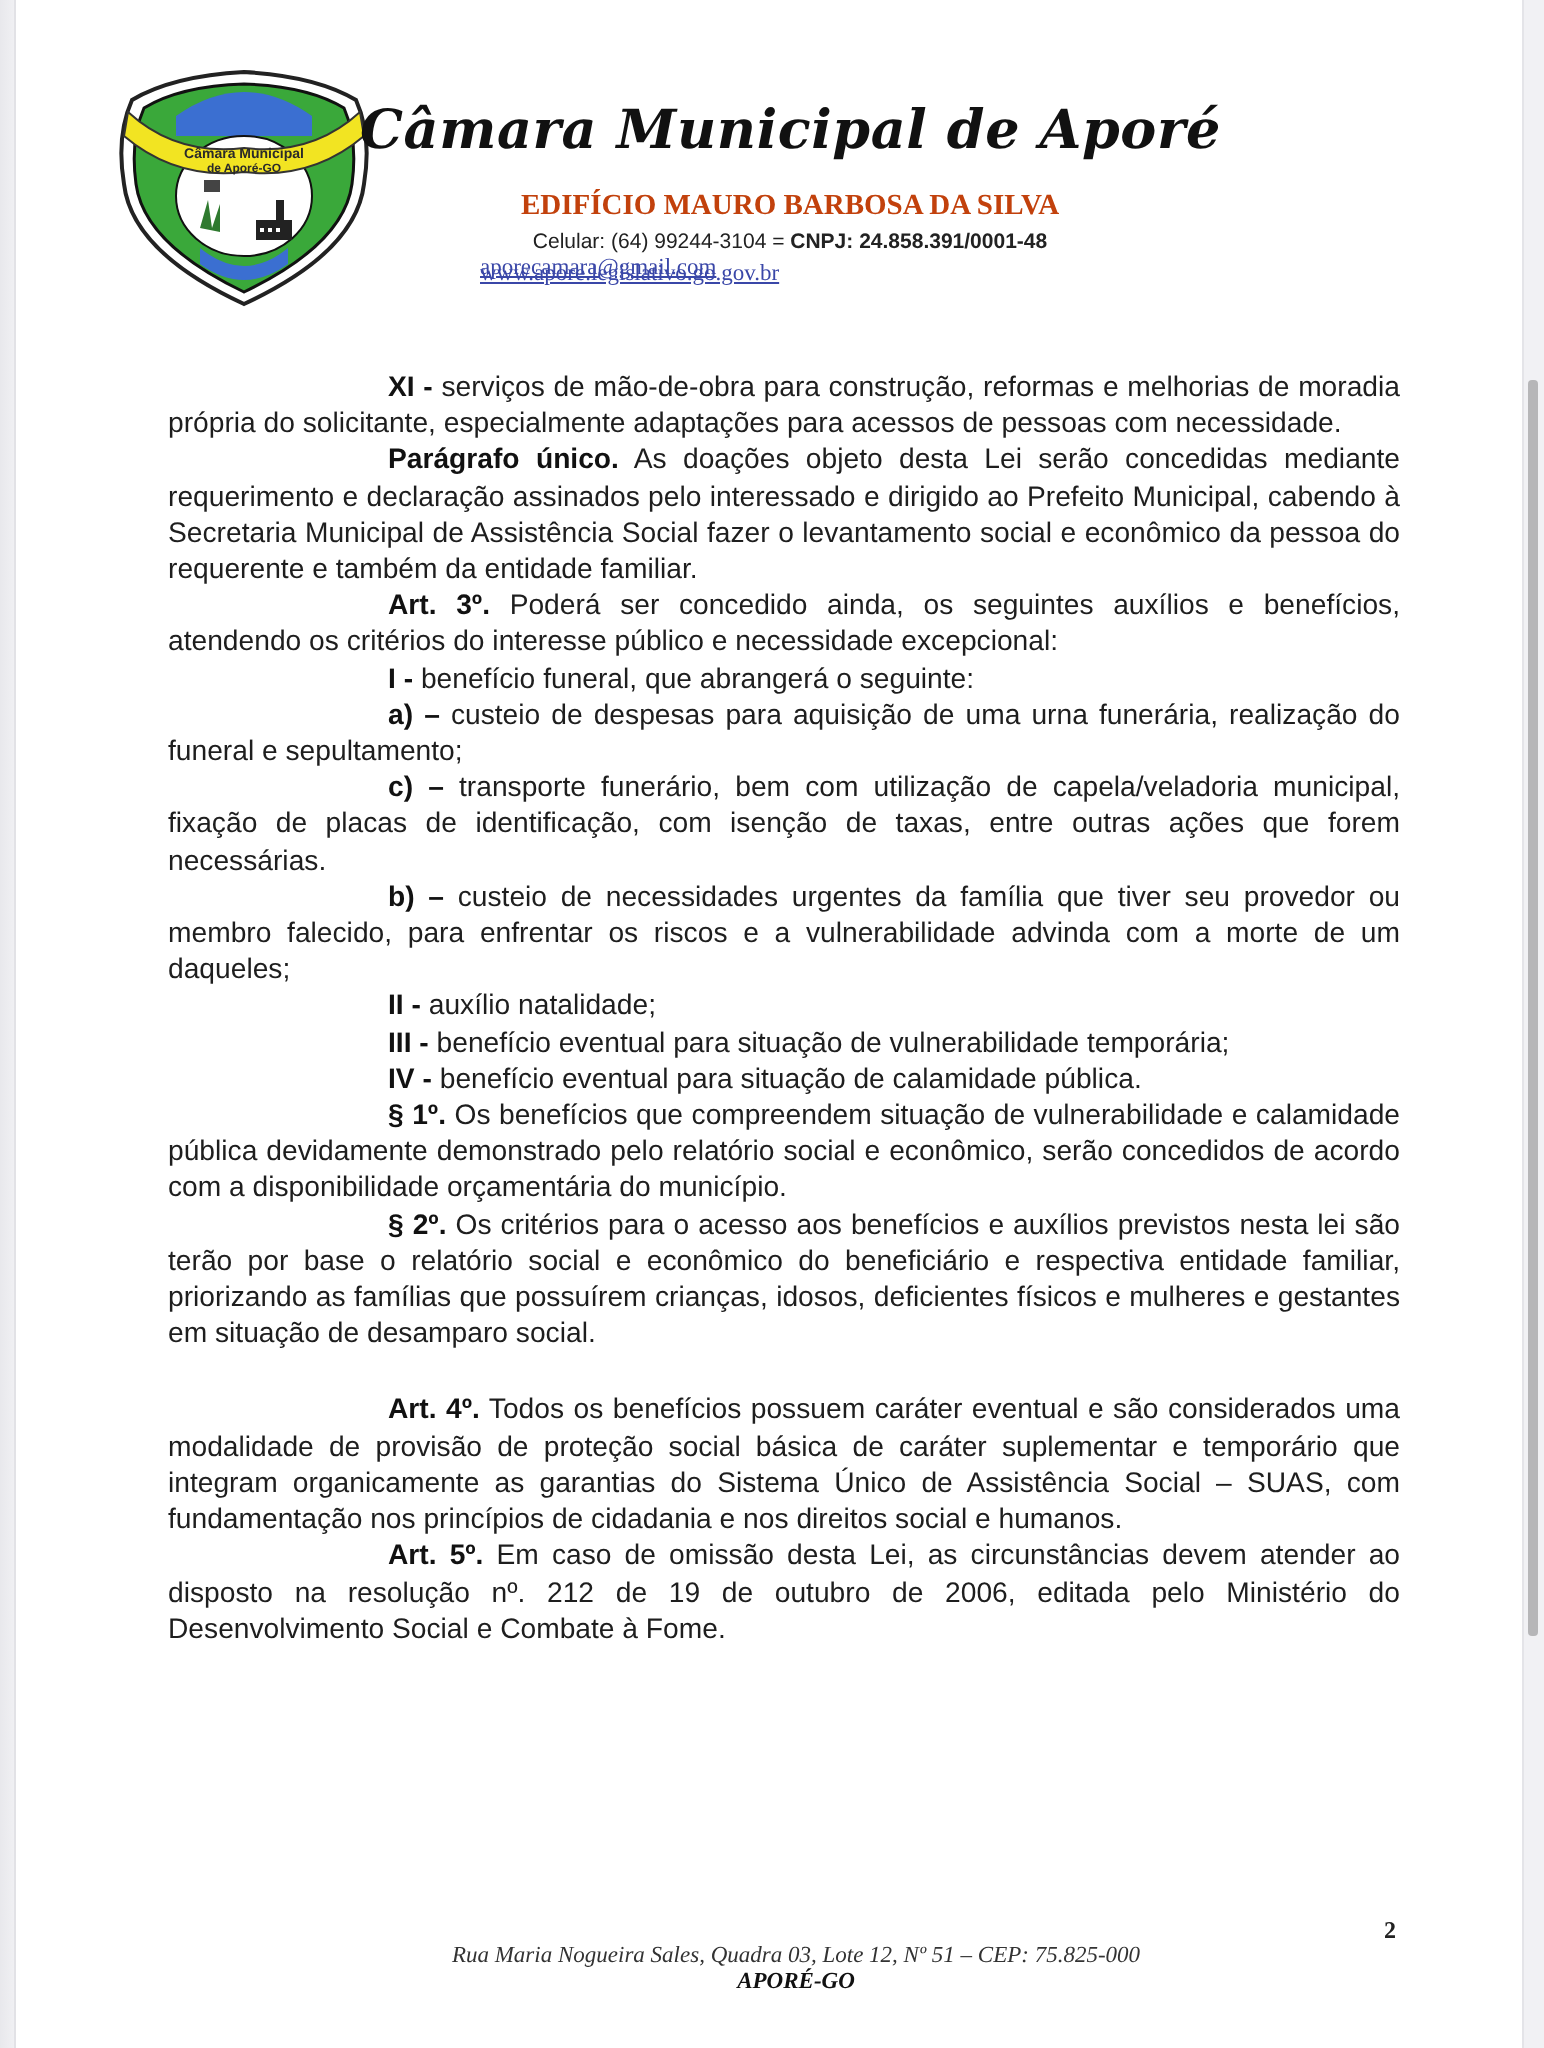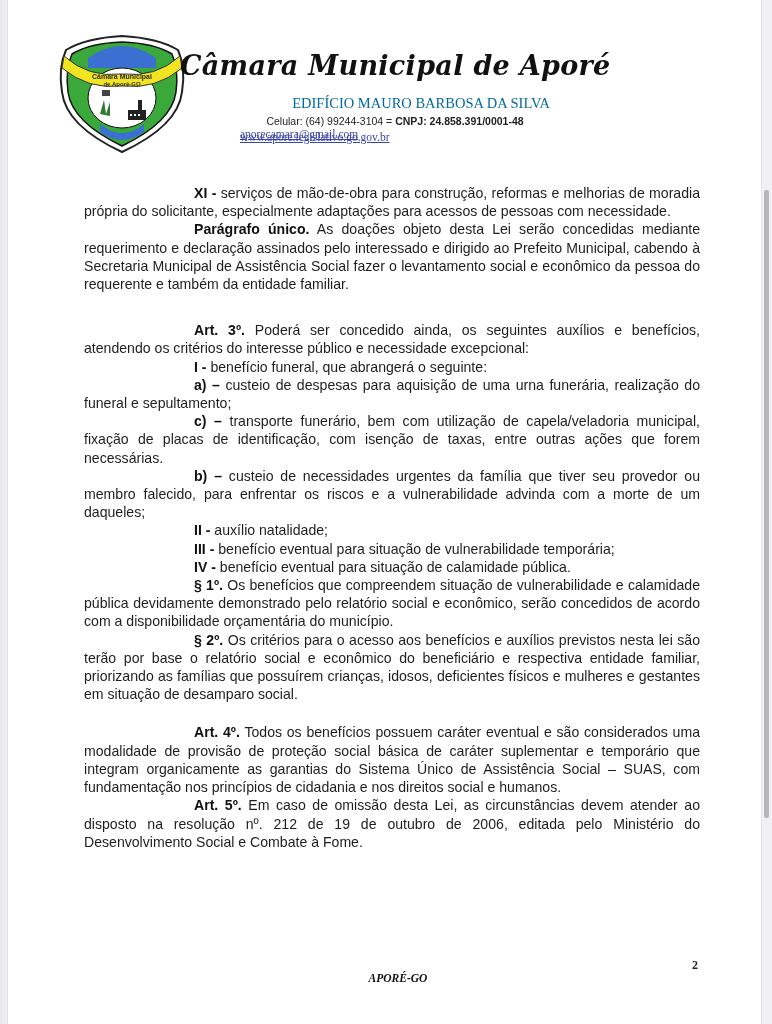--- a/index.html
+++ b/index.html
@@ -25,43 +25,43 @@
     .page { position: absolute; left: 8px; top: 0; width: 752px; height: 728px; }
 
     
     .logo { position: absolute; left: 40px; top: 28px; width: 148px; height: 128px; }
     .title {
       position: absolute; left: 172px; top: 50px; width: 430px;
       font-family: "DejaVu Serif", serif; font-weight: bold; font-style: italic;
       font-size: 27px; color: #111; letter-spacing: 0.3px; white-space: nowrap;
     }
     .subtitle {
-      position: absolute; left: 232px; top: 95px; width: 310px; text-align: right;
-      font-family: "Liberation Serif", serif; font-weight: normal; font-size: 14.5px; color: #0369a1;
+      position: absolute; left: 232px; top: 95px; width: 310px; text-align: center;
+      font-family: "Liberation Serif", serif; font-weight: bold; font-size: 14.5px; color: #c2410c;
     }
     .contact {
       position: absolute; left: 222px; top: 115px; width: 330px; text-align: center;
       font-family: "Liberation Sans", sans-serif; font-size: 10.5px; color: #222;
     }
     .contact b { font-weight: bold; }
     .link {
       position: absolute; left: 232px; width: 310px; text-align: left;
       font-family: "Liberation Serif", serif; font-size: 11.5px; color: #3a47a8;
       text-decoration: underline;
     }
     .link.web { top: 131px; }
     .link.mail { top: 128px; }
 
     
     .content {
       position: absolute; left: 76px; top: 184px; width: 616px;
       font-size: 14.1px; line-height: 18.2px; text-align: justify; color: #1e1e1e;
     }
     .content p { margin: 0; text-indent: 110px; }
-    .content p.gap { margin-top: 28px; }
+    .content p.gap { margin-top: 0; }
     .content p.gap2 { margin-top: 20px; }
     .content b { font-weight: bold; color: #111; }
 
     .page-num {
       position: absolute; left: 684px; top: 958px;
       font-family: "Liberation Serif", serif; font-weight: bold; font-size: 12px; color: #222;
     }
     .footer {
       position: absolute; left: 180px; top: 972px; width: 420px; text-align: center;
       font-family: "Liberation Serif", serif; font-style: italic; font-size: 11.5px; color: #333;
@@ -118,19 +118,20 @@
     <p><b>IV -</b><span> benefício eventual para situação de calamidade pública.</span></p>
     <p><b>§ 1º.</b><span> Os benefícios que compreendem situação de vulnerabilidade e calamidade pública devidamente demonstrado pelo relatório social e econômico, serão concedidos de acordo com a disponibilidade orçamentária do município.</span></p>
     <p><b>§ 2º.</b><span> Os critérios para o acesso aos benefícios e auxílios previstos nesta lei são terão por base o relatório social e econômico do beneficiário e respectiva entidade familiar, priorizando as famílias que possuírem crianças, idosos, deficientes físicos e mulheres e gestantes em situação de desamparo social.</span></p>
     <p class="gap2"><b>Art. 4º.</b><span> Todos os benefícios possuem caráter eventual e são considerados uma modalidade de provisão de proteção social básica de caráter suplementar e temporário que integram organicamente as garantias do Sistema Único de Assistência Social – SUAS, com fundamentação nos princípios de cidadania e nos direitos social e humanos.</span></p>
     <p><b>Art. 5º.</b><span> Em caso de omissão desta Lei, as circunstâncias devem atender ao disposto na resolução nº. 212 de 19 de outubro de 2006, editada pelo Ministério do Desenvolvimento Social e Combate à Fome.</span></p>
   </div>
 
   <div class="page-num">2</div>
 
   <div class="footer">
+    <div>Rua Maria Nogueira Sales, Quadra 03, Lote 12, Nº 51 – CEP: 75.825-000</div>
     <div class="city">APORÉ-GO</div>
   </div>
 </div>
 
 <div class="scroll-track">
   <div class="scroll-thumb"></div>
 </div>
 
 </body></html>

